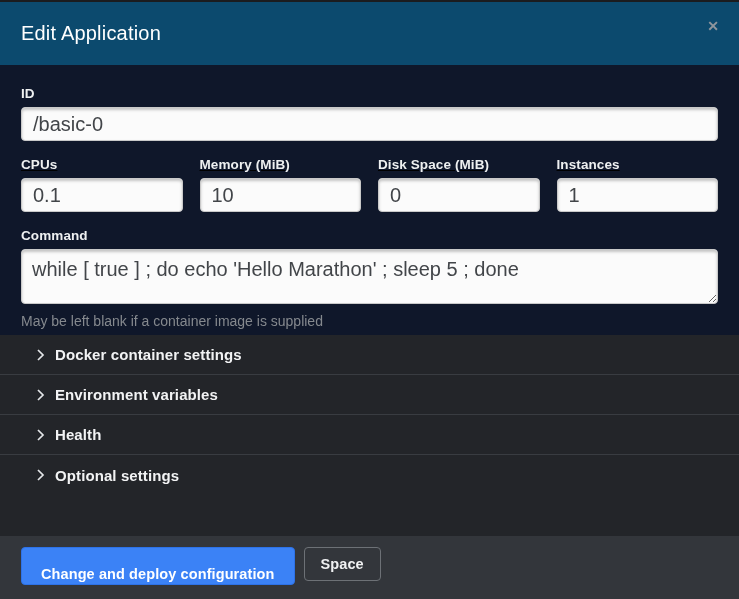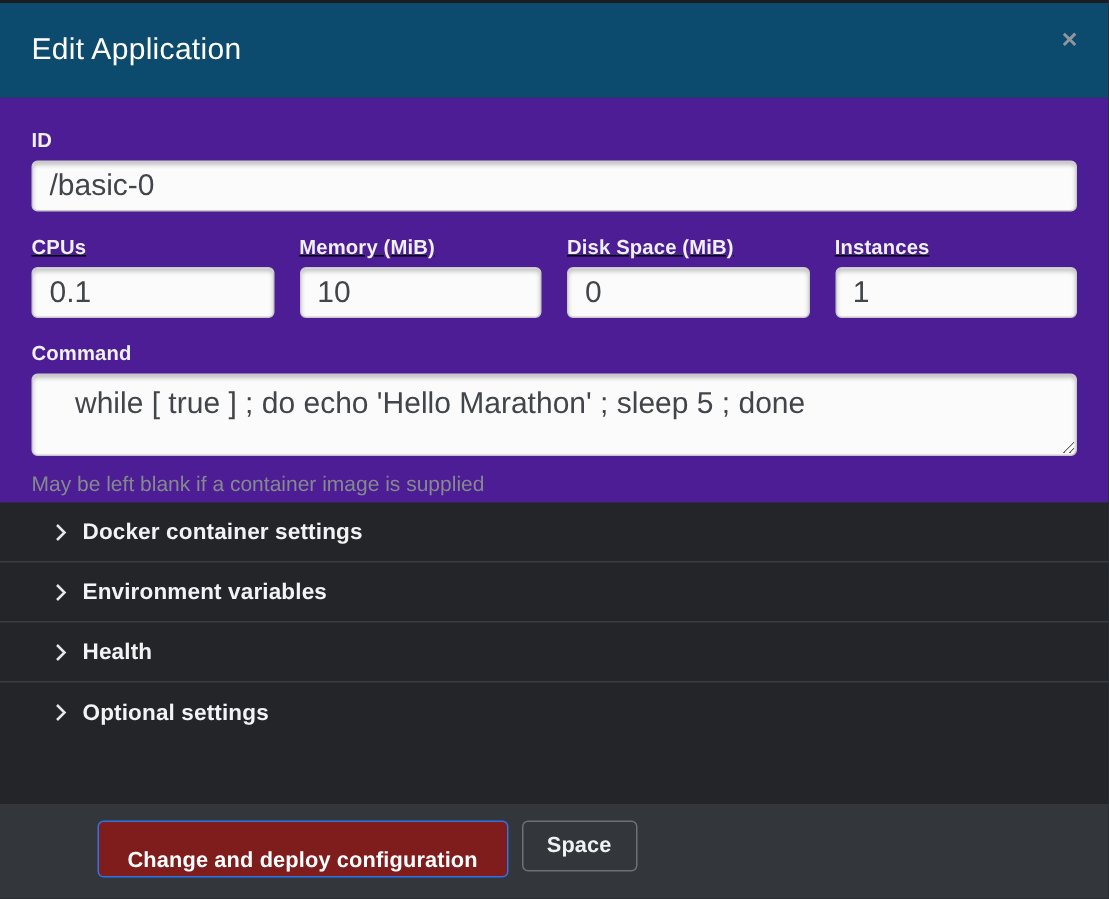--- a/index.html
+++ b/index.html
@@ -30,42 +30,42 @@
   .close-btn {
     position: absolute; top: 12px; right: 14px;
     width: 24px; height: 24px;
     background: none; border: none; cursor: pointer;
     color: #8f969d; font-size: 14px; font-weight: bold;
     line-height: 24px; text-align: center;
     font-family: "Liberation Sans", sans-serif;
   }
   
   .modal-body {
-    background: #4c1d95;
+    background: #0f172a;
     padding: 21px 21px 0 21px;
     flex: 0 0 270px;
   }
   .field-label {
     display: block;
     color: #eef0f1; font-size: 13.5px; font-weight: bold;
     margin-bottom: 6px; letter-spacing: 0.1px;
   }
   .text-input, .text-area {
     width: 100%;
     background: #fbfbfb;
     border: 1px solid #c9c9c9;
     border-radius: 4px;
     color: #424549;
     font-size: 20px;
     font-family: "Liberation Sans", "DejaVu Sans", sans-serif;
     box-shadow: inset 0 2px 3px rgba(0,0,0,0.22);
     outline: none;
   }
   .text-input { height: 34px; padding: 0 11px; }
-  .text-area  { height: 55px; padding: 6px 28px; resize: both; line-height: 1.35; }
+  .text-area  { height: 55px; padding: 6px 10px; resize: both; line-height: 1.35; }
   .row-4 {
     display: grid;
     grid-template-columns: repeat(4, 1fr);
     grid-gap: 17px;
     margin-top: 16px;
     text-decoration: underline;
   }
   .command-group { margin-top: 16px; }
   .help-text {
     margin-top: 5px;
@@ -102,25 +102,24 @@
   }
   .btn {
     height: 34px;
     border-radius: 4px;
     font-size: 14.5px; font-weight: bold;
     font-family: "Liberation Sans", "DejaVu Sans", sans-serif;
     cursor: pointer;
     letter-spacing: 0.1px;
   }
   .btn-primary {
-    background: #7f1d1d;
+    background: #3b82f6;
     border: 1px solid #2d72e8;
     color: #ffffff;
     padding: 18px 19px;
-    margin-left: 44px;
   }
   .btn-cancel {
     background: transparent;
     border: 1px solid #6d7176;
     color: #f0f1f2;
     padding: 0 16px;
     margin-left: 9px;
   }
 </style>
 </head>

